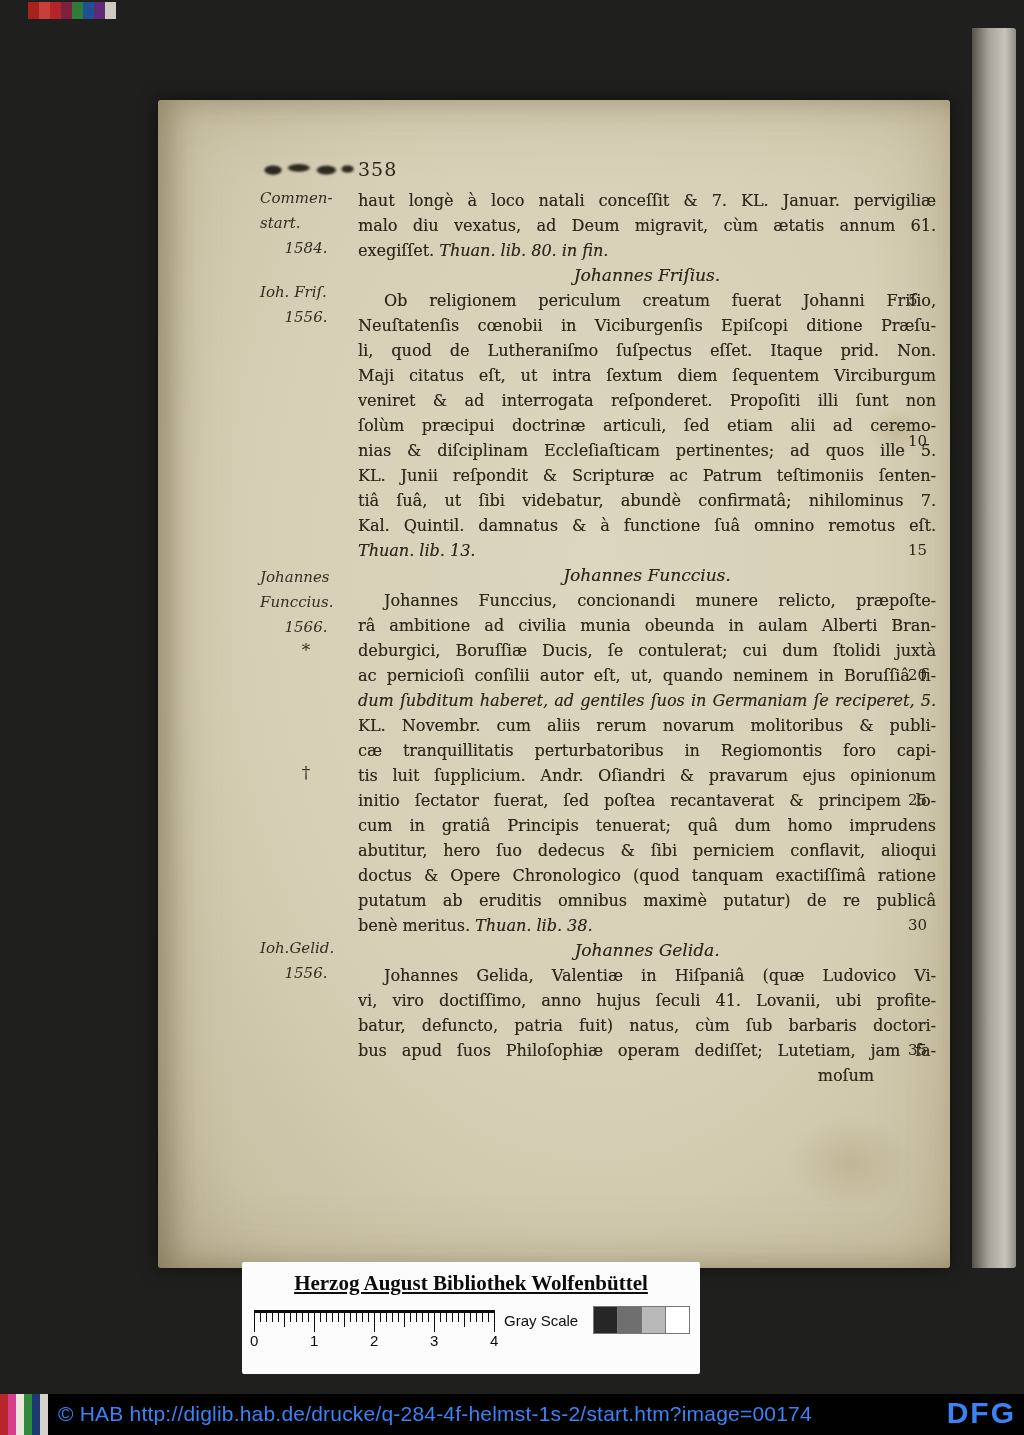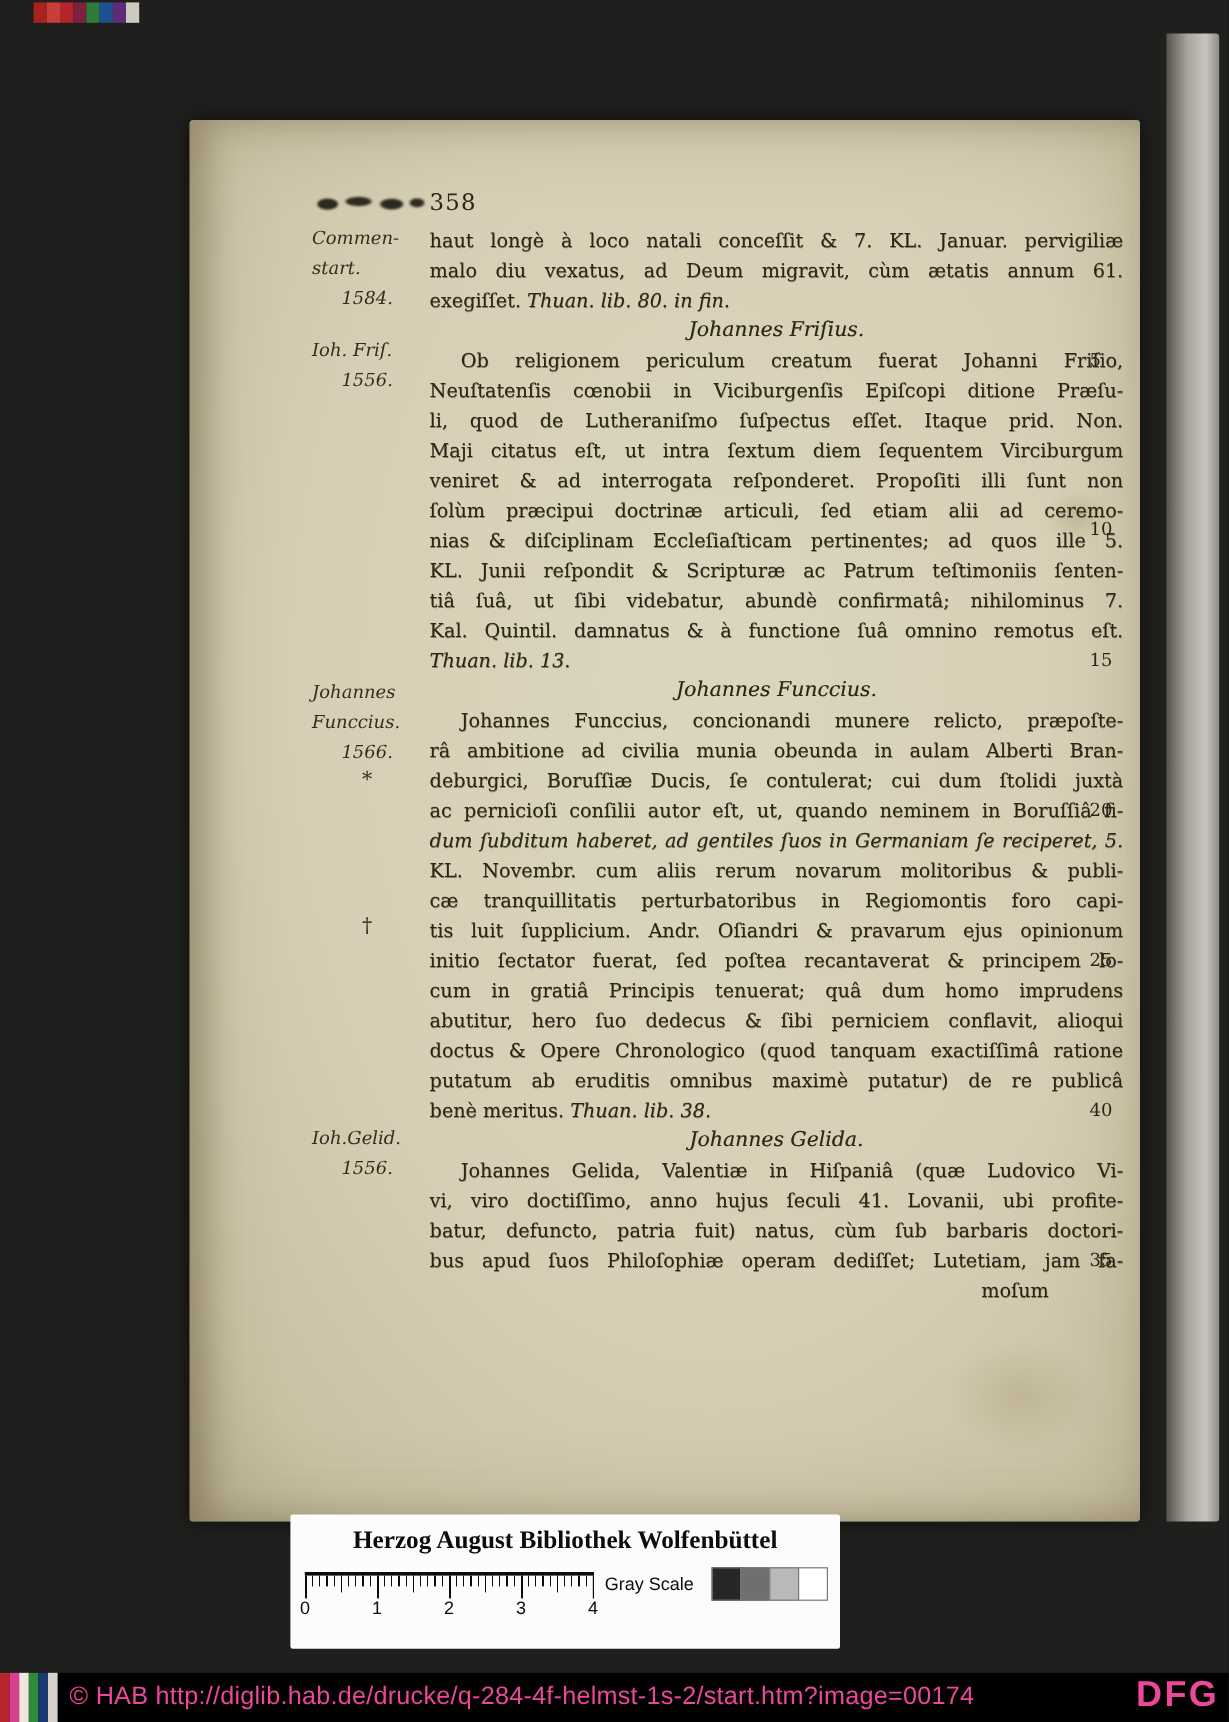--- a/index.html
+++ b/index.html
@@ -58,35 +58,35 @@
   .mnote { position:absolute; left:102px; width:92px; font-style:italic; font-size:15px;
            line-height:25px; color:#332d20; }
   .mnote .yr { text-align:center; }
   .mn-symbol { position:absolute; left:138px; width:20px; text-align:center; font-size:17px; color:#332d20; }
   .lineno { position:absolute; left:750px; width:28px; font-size:15px; line-height:25px; color:#2c2619; }
 
   
   .card { position:absolute; left:242px; top:1262px; width:458px; height:112px; background:#fcfcfc;
           border-radius:2px; color:#0c0c0c; }
   .card-title { margin:0; padding-top:9px; text-align:center; font-family:"Liberation Serif", serif;
-                font-weight:bold; font-size:21px; }
+                font-weight:bold; font-size:21px;text-decoration:underline; }
   .ruler { position:absolute; left:12px; top:48px; width:241px; height:36px; border-top:3px solid #0c0c0c; }
   .t-mm, .t-half, .t-cm { position:absolute; top:0; left:0; width:241px; }
   .t-mm   { height:9px;  background:repeating-linear-gradient(to right,#0c0c0c 0 1px, transparent 1px 6px); }
   .t-half { height:14px; background:repeating-linear-gradient(to right,#0c0c0c 0 1.2px, transparent 1.2px 30px); }
   .t-cm   { height:19px; background:repeating-linear-gradient(to right,#0c0c0c 0 1.5px, transparent 1.5px 60px); }
   .t-end  { position:absolute; right:0; top:0; width:1.5px; height:19px; background:#0c0c0c; }
   .rnum { position:absolute; top:19px; font-family:"Liberation Sans", sans-serif; font-size:15px; }
   .gs-label { position:absolute; left:262px; top:50px; font-family:"Liberation Sans", sans-serif; font-size:15px; }
   .gs-patches { position:absolute; left:352px; top:44px; display:flex; }
   .gs-patches .patch { width:23px; height:26px; border:1px solid #777; margin-left:-1px; }
   .p1 { background:#262626; } .p2 { background:#6f6f6f; } .p3 { background:#b9b9b9; } .p4 { background:#ffffff; }
 
   
-  .bbar { position:absolute; left:0; top:1394px; width:1024px; height:41px; background:#010101; color:#ec4899; }
+  .bbar { position:absolute; left:0; top:1394px; width:1024px; height:41px; background:#010101; color:#3b82f6; }
   .copy { position:absolute; left:58px; top:8px; font-family:"Liberation Sans", sans-serif; font-size:21px;
           letter-spacing:0.2px; white-space:nowrap; }
   .dfg { position:absolute; right:8px; top:2px; font-family:"Liberation Sans", sans-serif; font-weight:bold;
          font-size:30px; letter-spacing:2px; }
 </style>
 </head>
 <body>
 
 <div class="stage">
 
@@ -130,21 +130,21 @@
     <div class="mnote" style="top:836px">
       <div>Ioh.Gelid.</div>
       <div class="yr">1556.</div>
     </div>
 
     <div class="lineno" style="top:188px">5</div>
     <div class="lineno" style="top:329px">10</div>
     <div class="lineno" style="top:438px">15</div>
     <div class="lineno" style="top:563px">20</div>
     <div class="lineno" style="top:688px">25</div>
-    <div class="lineno" style="top:813px">40</div>
+    <div class="lineno" style="top:813px">30</div>
     <div class="lineno" style="top:938px">35</div>
 
     <div class="flow">
       <div class="pline">haut longè à loco natali conceſſit &amp; 7. KL. Januar. pervigiliæ</div>
       <div class="pline">malo diu vexatus, ad Deum migravit, cùm ætatis annum 61.</div>
       <div class="pline noj"><span>exegiſſet.</span> <span class="ital">Thuan. lib. 80. in fin.</span></div>
 
       <h3 class="sec-heading">Johannes Friſius.</h3>
 
       <div class="pline indent">Ob religionem periculum creatum fuerat Johanni Friſio,</div>

